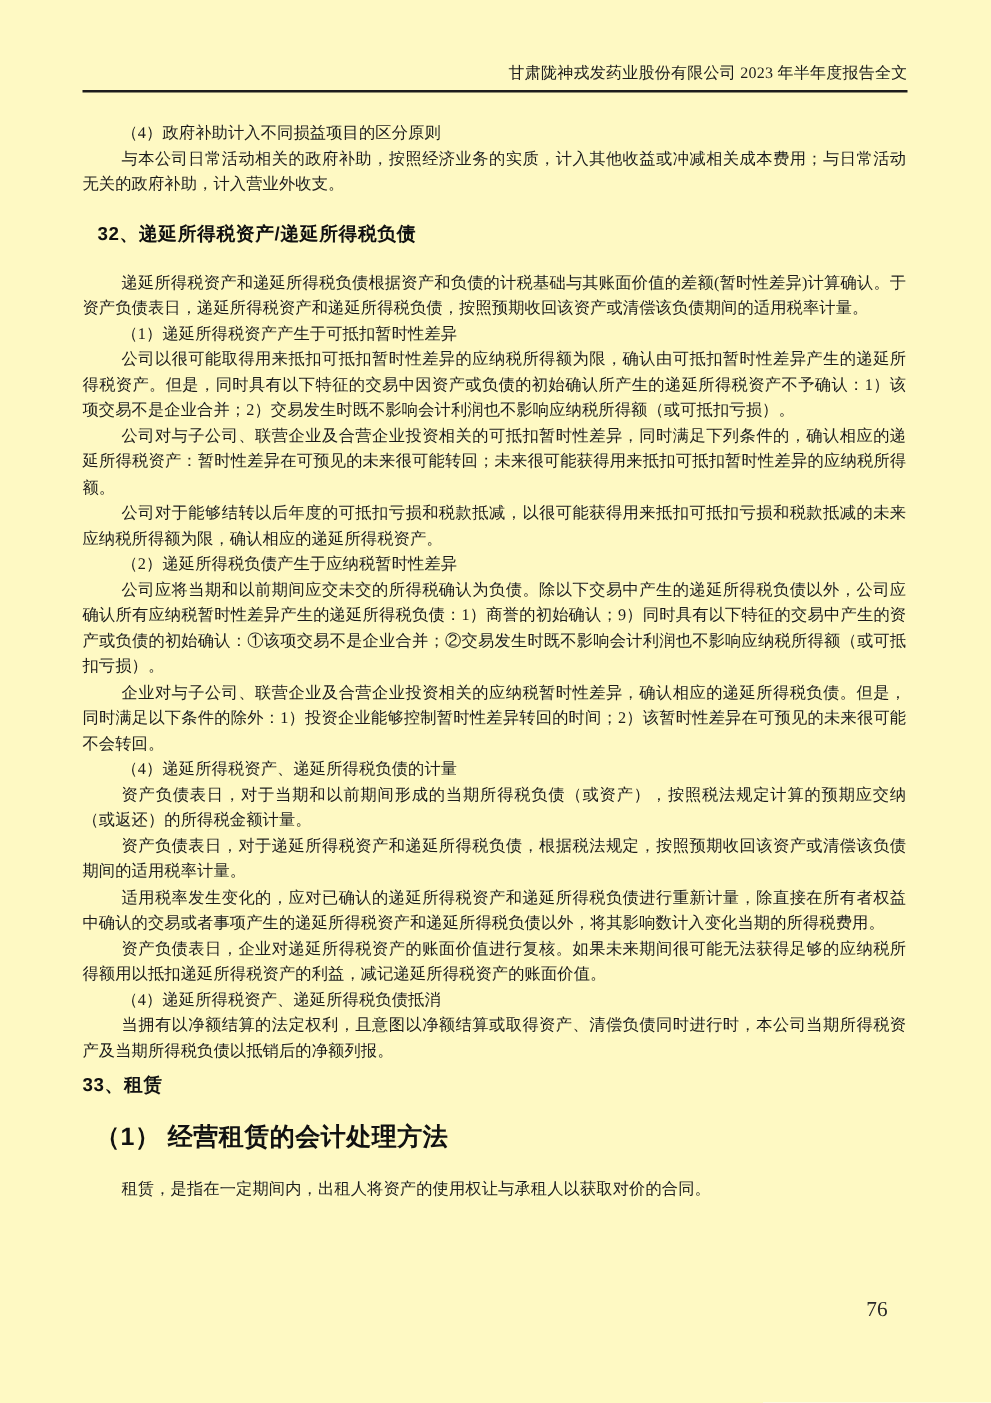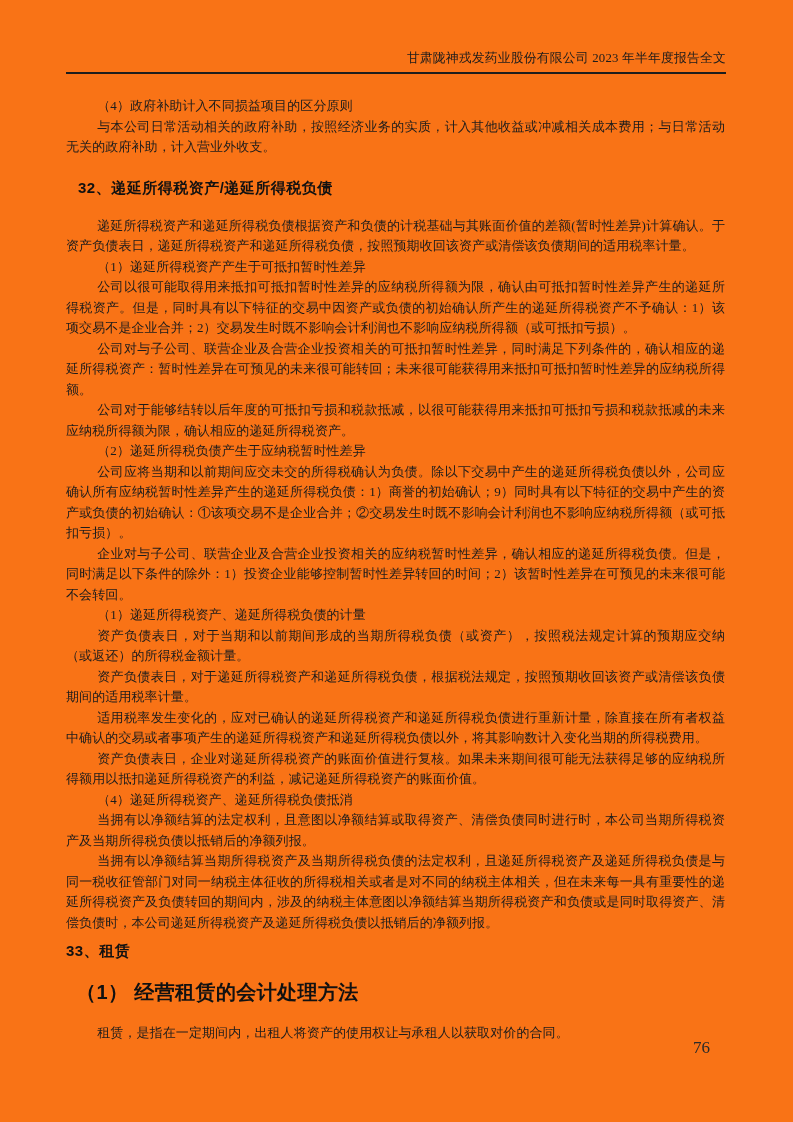--- a/index.html
+++ b/index.html
@@ -4,21 +4,21 @@
 <style>
   html, body {
     margin: 0;
     padding: 0;
     background: #fbfbf9;
   }
   .page {
     position: relative;
     width: 793px;
     height: 1122px;
-    background: #f97316;
+    background: #fef9c3;
     font-family: "Liberation Serif", "DejaVu Serif", serif;
     color: #1c1c1c;
     overflow: hidden;
   }
   
   .doc-header {
     position: absolute;
     left: 66px;
     right: 67px;
     top: 50px;
@@ -92,28 +92,27 @@
     <div class="h2 h2a">32、递延所得税资产/递延所得税负债</div>
 
     <p>递延所得税资产和递延所得税负债根据资产和负债的计税基础与其账面价值的差额(暂时性差异)计算确认。于资产负债表日，递延所得税资产和递延所得税负债，按照预期收回该资产或清偿该负债期间的适用税率计量。</p>
     <p>（1）递延所得税资产产生于可抵扣暂时性差异</p>
     <p>公司以很可能取得用来抵扣可抵扣暂时性差异的应纳税所得额为限，确认由可抵扣暂时性差异产生的递延所得税资产。但是，同时具有以下特征的交易中因资产或负债的初始确认所产生的递延所得税资产不予确认：1）该项交易不是企业合并；2）交易发生时既不影响会计利润也不影响应纳税所得额（或可抵扣亏损）。</p>
     <p>公司对与子公司、联营企业及合营企业投资相关的可抵扣暂时性差异，同时满足下列条件的，确认相应的递延所得税资产：暂时性差异在可预见的未来很可能转回；未来很可能获得用来抵扣可抵扣暂时性差异的应纳税所得额。</p>
     <p>公司对于能够结转以后年度的可抵扣亏损和税款抵减，以很可能获得用来抵扣可抵扣亏损和税款抵减的未来应纳税所得额为限，确认相应的递延所得税资产。</p>
     <p>（2）递延所得税负债产生于应纳税暂时性差异</p>
     <p>公司应将当期和以前期间应交未交的所得税确认为负债。除以下交易中产生的递延所得税负债以外，公司应确认所有应纳税暂时性差异产生的递延所得税负债：1）商誉的初始确认；9）同时具有以下特征的交易中产生的资产或负债的初始确认：①该项交易不是企业合并；②交易发生时既不影响会计利润也不影响应纳税所得额（或可抵扣亏损）。</p>
     <p>企业对与子公司、联营企业及合营企业投资相关的应纳税暂时性差异，确认相应的递延所得税负债。但是，同时满足以下条件的除外：1）投资企业能够控制暂时性差异转回的时间；2）该暂时性差异在可预见的未来很可能不会转回。</p>
-    <p>（1）递延所得税资产、递延所得税负债的计量</p>
+    <p>（4）递延所得税资产、递延所得税负债的计量</p>
     <p>资产负债表日，对于当期和以前期间形成的当期所得税负债（或资产），按照税法规定计算的预期应交纳（或返还）的所得税金额计量。</p>
     <p>资产负债表日，对于递延所得税资产和递延所得税负债，根据税法规定，按照预期收回该资产或清偿该负债期间的适用税率计量。</p>
     <p>适用税率发生变化的，应对已确认的递延所得税资产和递延所得税负债进行重新计量，除直接在所有者权益中确认的交易或者事项产生的递延所得税资产和递延所得税负债以外，将其影响数计入变化当期的所得税费用。</p>
     <p>资产负债表日，企业对递延所得税资产的账面价值进行复核。如果未来期间很可能无法获得足够的应纳税所得额用以抵扣递延所得税资产的利益，减记递延所得税资产的账面价值。</p>
     <p>（4）递延所得税资产、递延所得税负债抵消</p>
     <p>当拥有以净额结算的法定权利，且意图以净额结算或取得资产、清偿负债同时进行时，本公司当期所得税资产及当期所得税负债以抵销后的净额列报。</p>
-    <p>当拥有以净额结算当期所得税资产及当期所得税负债的法定权利，且递延所得税资产及递延所得税负债是与同一税收征管部门对同一纳税主体征收的所得税相关或者是对不同的纳税主体相关，但在未来每一具有重要性的递延所得税资产及负债转回的期间内，涉及的纳税主体意图以净额结算当期所得税资产和负债或是同时取得资产、清偿负债时，本公司递延所得税资产及递延所得税负债以抵销后的净额列报。</p>
 
     <div class="h2 h2b">33、租赁</div>
     <div class="h3">（1） 经营租赁的会计处理方法</div>
 
     <p>租赁，是指在一定期间内，出租人将资产的使用权让与承租人以获取对价的合同。</p>
   </div>
 
   <div class="page-number">76</div>
 
 </div>

